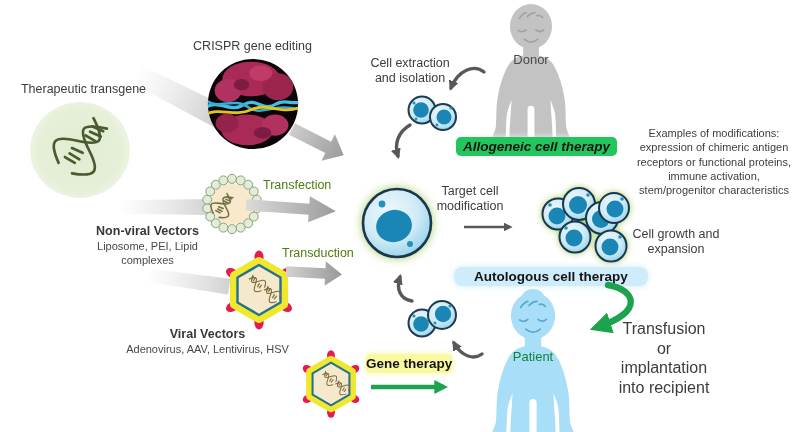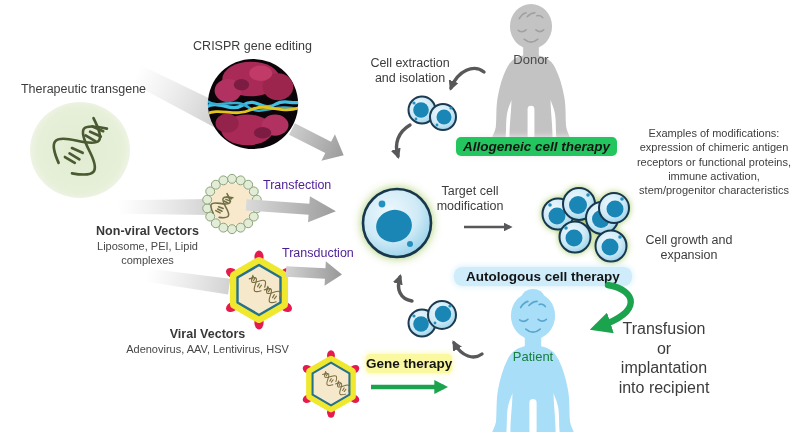--- a/index.html
+++ b/index.html
@@ -2,26 +2,26 @@
 <html><head>
 <meta charset="utf-8">
 <style>
   html,body{margin:0;padding:0;background:#ffffff;}
   .stage{
     position:relative;width:800px;height:432px;background:#ffffff;overflow:hidden;
     font-family:"Liberation Sans",sans-serif;color:#3c3c3c;
   }
   .abs{position:absolute;}
   .lbl{font-size:12.5px;line-height:1.22;color:#3c3c3c;text-align:center;}
-  .lbl-left{font-size:12.5px;line-height:1.2;color:#4c1d95;text-align:left;}
+  .lbl-left{font-size:12.5px;line-height:1.2;color:#4d7c0f;text-align:left;}
   .sub{font-size:11px;line-height:1.25;color:#474747;text-align:center;}
   .semibold{font-weight:600;color:#383838;}
   .hdr{font-size:13.5px;font-weight:700;color:#141414;white-space:nowrap;line-height:1.1;}
   .hl-gray{background:#22c55e;border-radius:5px;padding:2px 7px;box-shadow:0 0 6px #f0f0f0;font-style:italic;}
-  .hl-blue{background:#cfecfb;border-radius:8px;padding:2px 12px;box-shadow:0 0 7px #cfecfb;}
+  .hl-blue{background:#cfecfb;border-radius:8px;padding:2px 20px;box-shadow:0 0 7px #cfecfb;}
   .hl-yellow{background:#fbf8a2;border-radius:4px;padding:2px 0;box-shadow:0 0 6px #fbf8a2;}
   .note{font-size:11px;line-height:1.3;text-align:center;color:#3e3e3e;}
   .glow-circle{
     border-radius:50%;
     background:radial-gradient(circle at 50% 50%, #e2ecd2 0%, #e6efd8 60%, rgba(233,241,220,0) 100%);
   }
   svg{display:block;overflow:visible;}
   .person-label{font-size:13px;color:#4a4a4a;text-align:center;}
   .patient-label{color:#15803d;}
 </style>
@@ -296,21 +296,21 @@
           <circle cx="87" cy="29" r="8.5" fill="#1a86b6"></circle>
           <circle cx="94" cy="19" r="1.8" fill="#2291bf"></circle>
         </g>
       <g>
           <circle cx="83" cy="66" r="15.5" fill="url(#cg1)" stroke="#17374d" stroke-width="2"></circle>
           <circle cx="82" cy="67" r="8.5" fill="#1a86b6"></circle>
           <circle cx="92" cy="57" r="1.8" fill="#2291bf"></circle>
         </g>
     </g>
   </svg>
-  <div class="abs lbl" style="left:628px;top:233px;width:96px;padding-left:13px;">Cell growth and expansion</div>
+  <div class="abs lbl" style="left:628px;top:227px;width:96px;">Cell growth and expansion</div>
   <div class="abs note" style="left:633px;top:126px;width:162px;">Examples of modifications: expression of chimeric antigen receptors or functional proteins, immune activation, stem/progenitor characteristics</div>
 
   <div class="abs lbl" style="left:360px;top:56px;width:100px;">Cell extraction and isolation</div>
   <svg class="abs" style="left:444px;top:62px;" width="46" height="34" viewBox="0 0 46 34">
     <defs>
         <marker id="mc1" viewBox="0 0 10 10" refX="7" refY="5" markerWidth="3" markerHeight="3" orient="auto">
           <path d="M0,0 L10,5 L0,10 z" fill="#58585a"></path>
         </marker>
       </defs>
     <path d="M40,10 C30,2 14,8 7,26" stroke="#58585a" stroke-width="3.4" fill="none" stroke-linecap="round" marker-end="url(#mc1)"></path>

